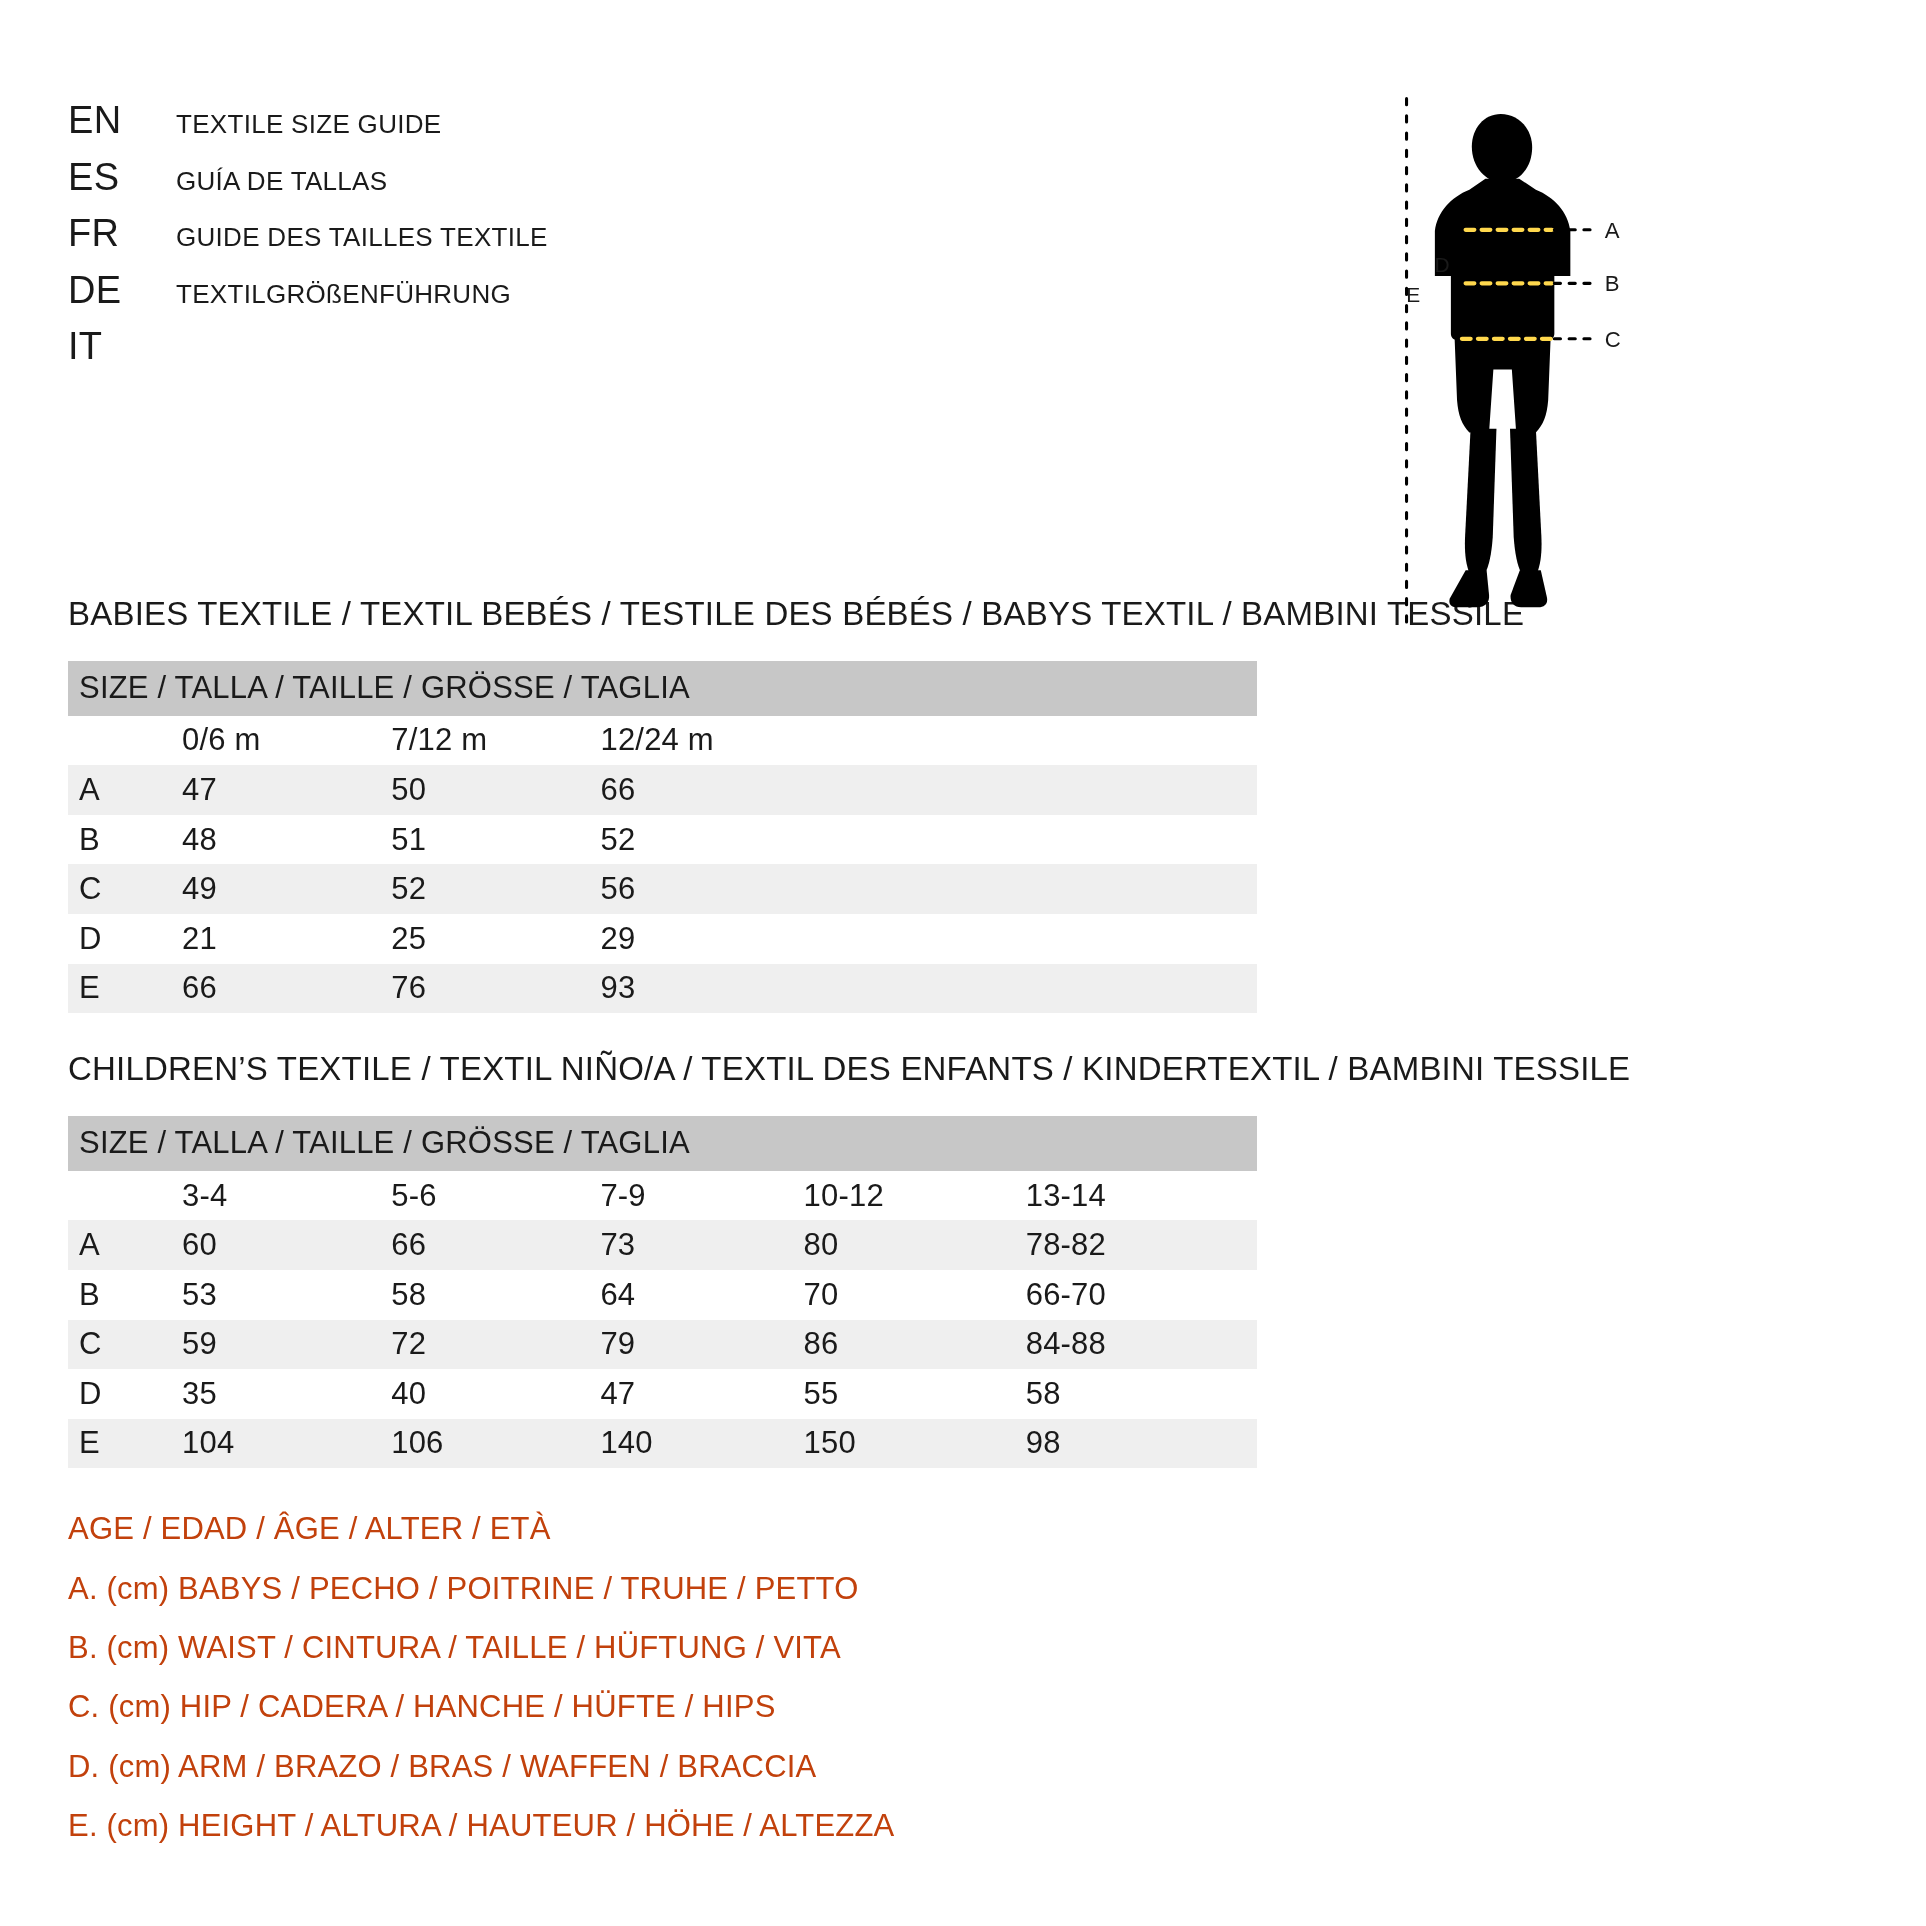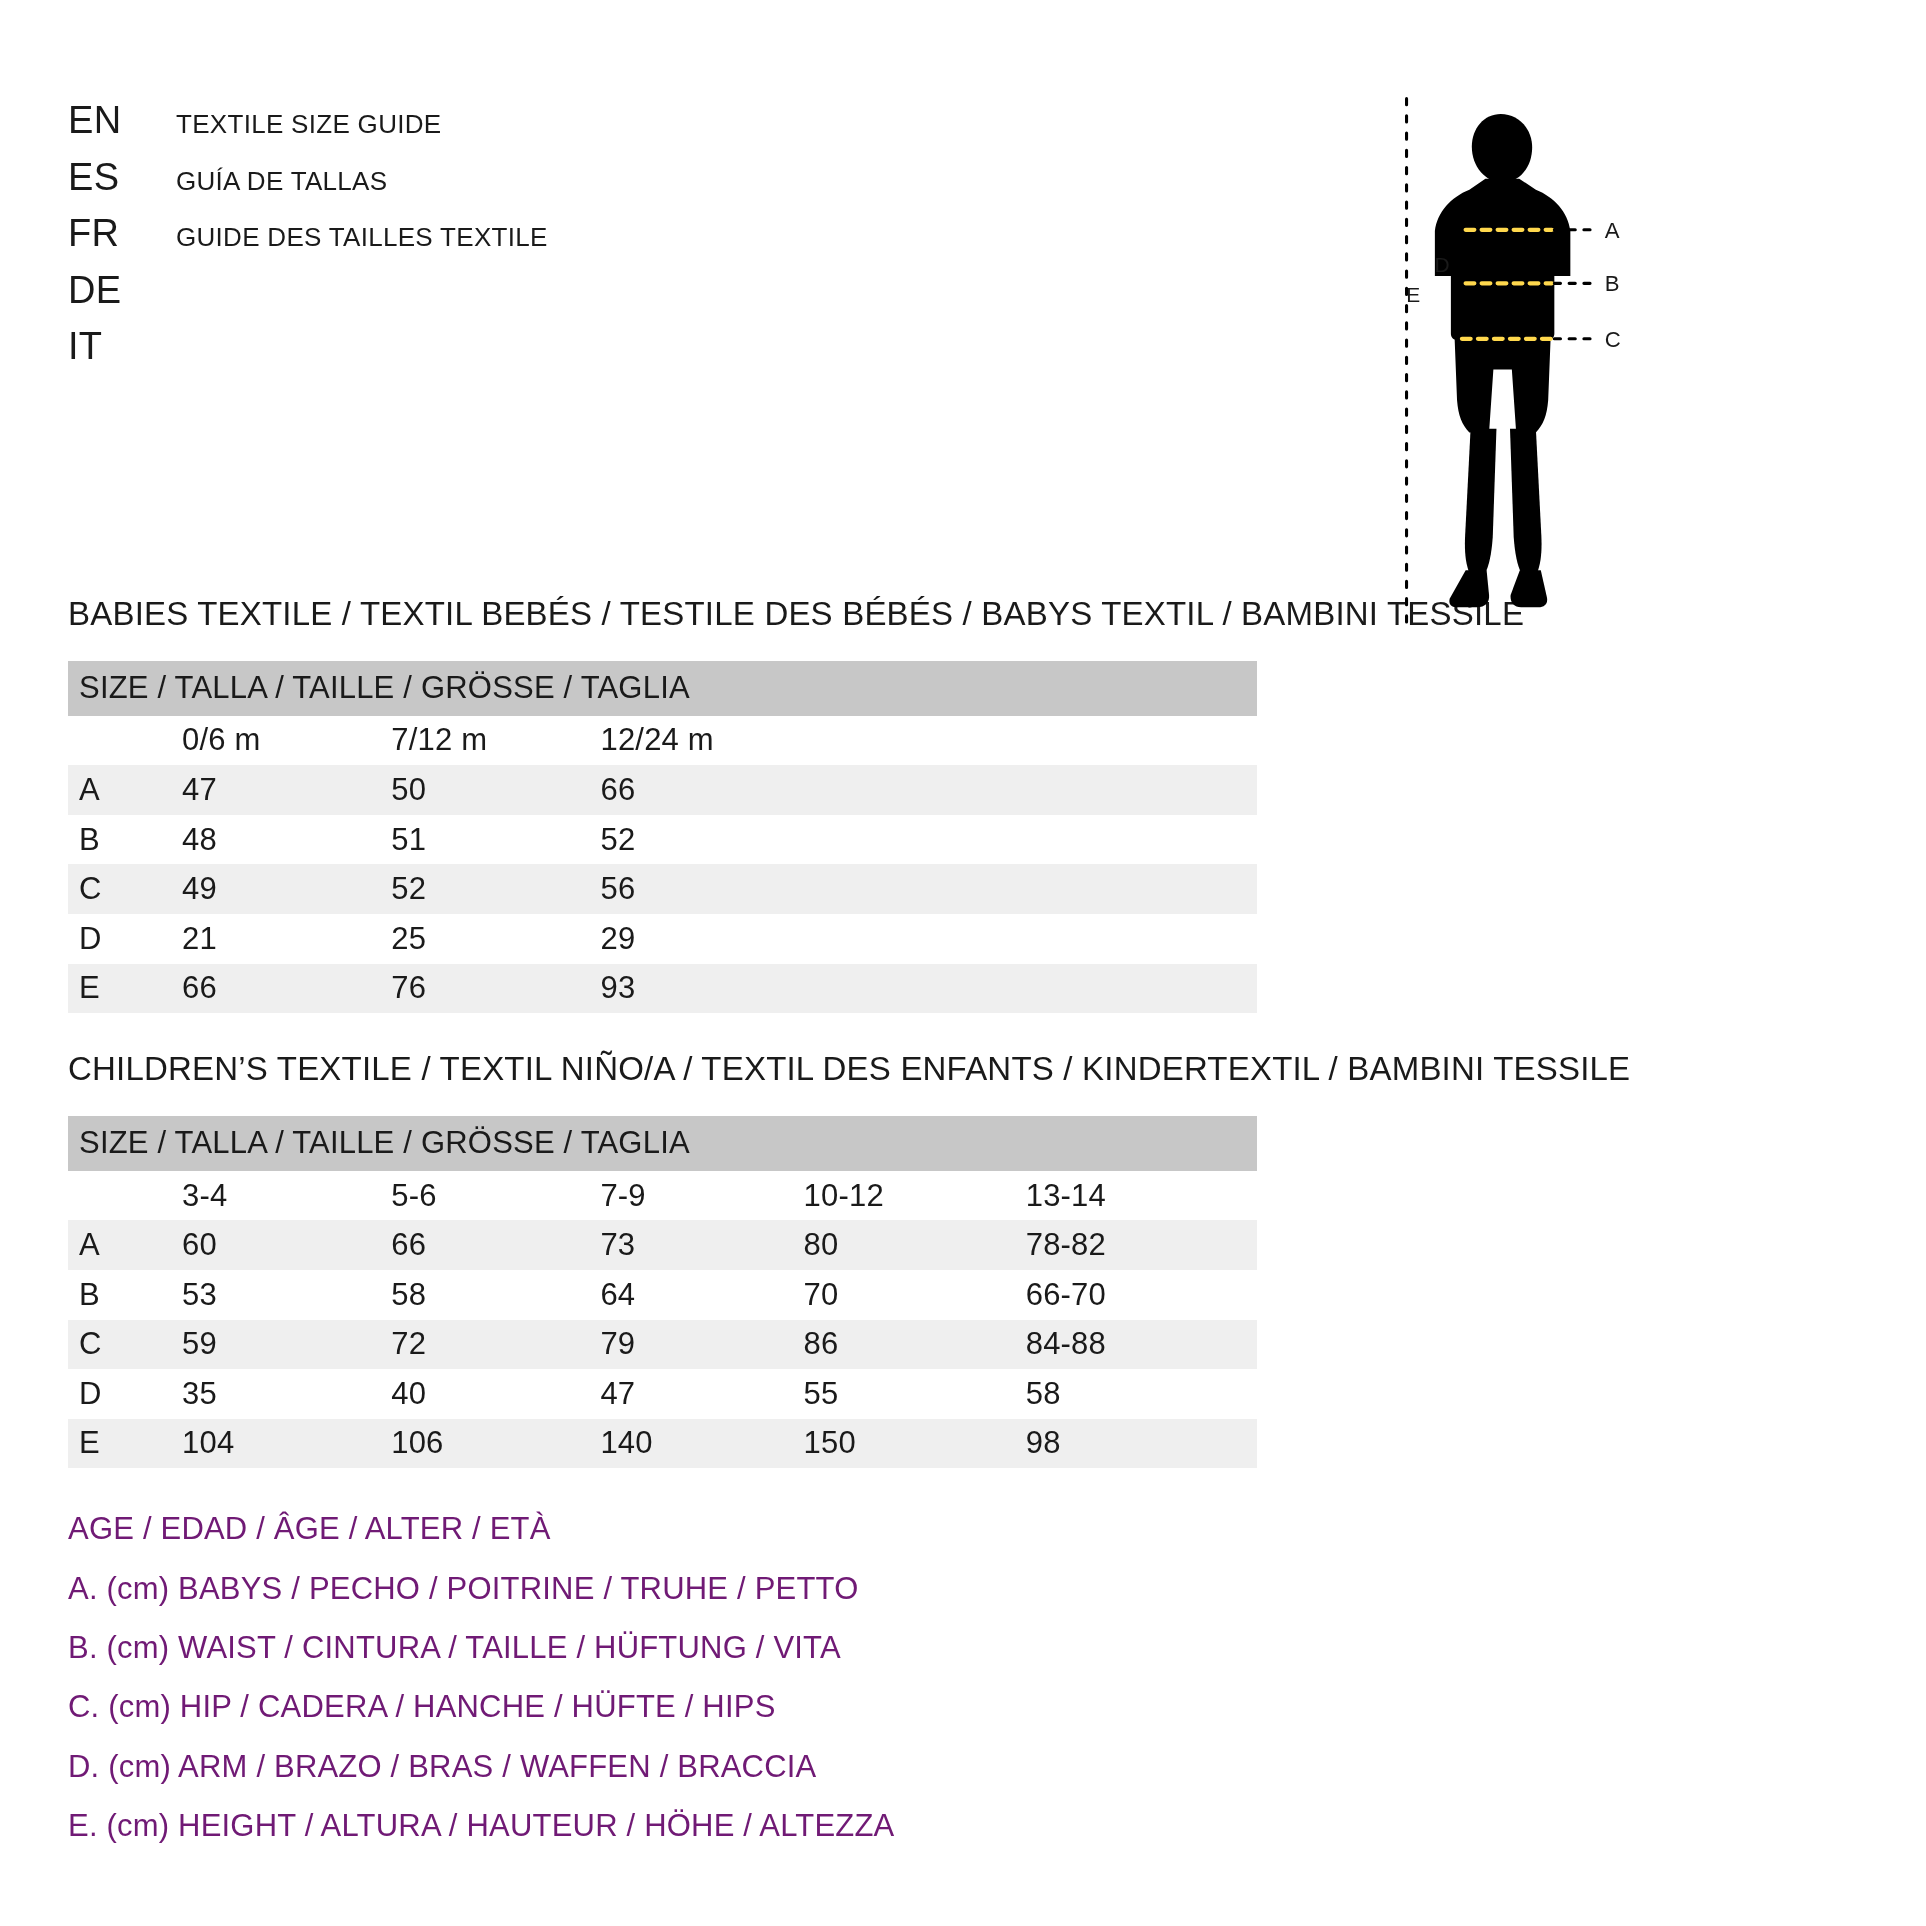--- a/index.html
+++ b/index.html
@@ -95,21 +95,21 @@
 
   .tbl-block { margin-bottom: 37px; }
 
   
   .legend {
     margin-top: 43px;
   }
   .legend-line {
     font-size: 31px;
     letter-spacing: 0.2px;
-    color: #701a75;
+    color: #c2410c;
     margin-bottom: 23.4px;
   }
 
   .spacer-babies { height: 213px; }
 </style>
 </head>
 <body>
 
 <div class="page">
 
@@ -121,20 +121,21 @@
     <div class="lang-row">
       <span class="lang-code">ES</span>
       <span class="lang-text">GUÍA DE TALLAS</span>
     </div>
     <div class="lang-row">
       <span class="lang-code">FR</span>
       <span class="lang-text">GUIDE DES TAILLES TEXTILE</span>
     </div>
     <div class="lang-row">
       <span class="lang-code">DE</span>
+      <span class="lang-text">TEXTILGRÖßENFÜHRUNG</span>
     </div>
     <div class="lang-row">
       <span class="lang-code">IT</span>
     </div>
   </div>
 
   <div class="figure-area">
     <svg class="fig-svg" width="468" height="690" viewBox="0 0 760 1120" xmlns="http://www.w3.org/2000/svg">
 
       <g fill="#000000">

